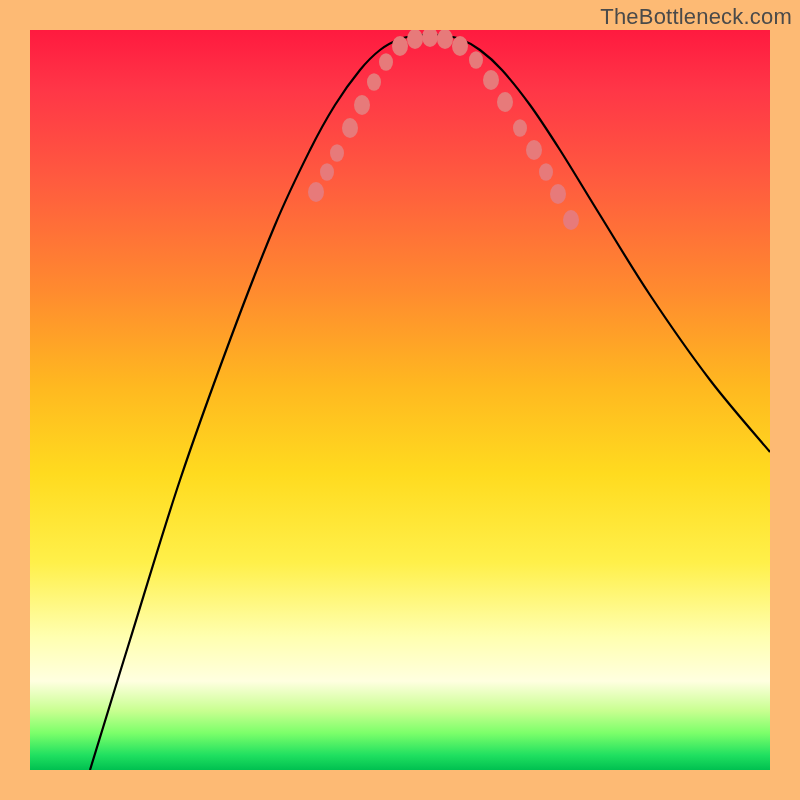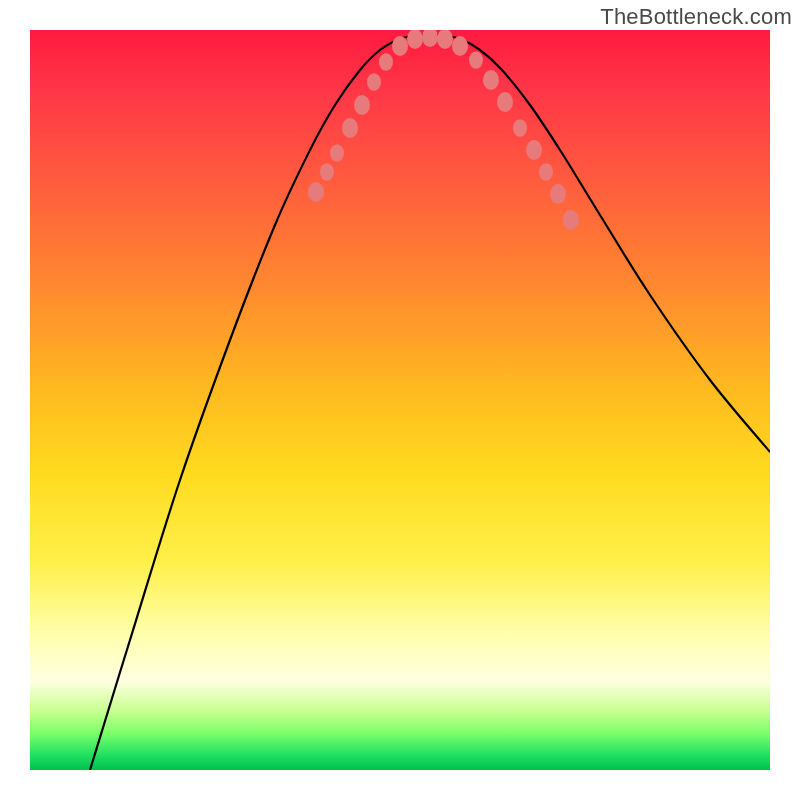--- a/index.html
+++ b/index.html
@@ -8,21 +8,21 @@
     width: 800px;
     height: 800px;
     overflow: hidden;
     background: #000;
     font-family: Arial, Helvetica, sans-serif;
   }
   .frame {
     position: relative;
     width: 800px;
     height: 800px;
-    background: #ffffff;
+    background: #fdba74;
   }
   .plot {
     position: absolute;
     left: 30px;
     top: 30px;
     width: 740px;
     height: 740px;
     
     background: linear-gradient(
       to bottom,

